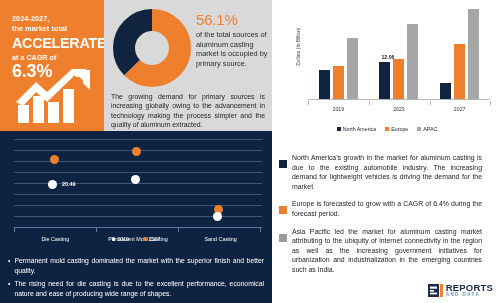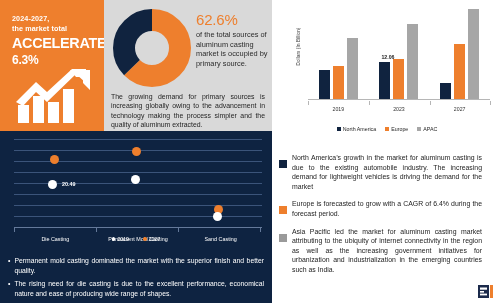--- a/index.html
+++ b/index.html
@@ -41,21 +41,21 @@
     line-height: 17px;
     margin-top: 1px;
   }
   .accel-cagr {
     font-size: 7.2px;
     line-height: 10px;
     margin-top: 1px;
     font-weight: 600;
   }
   .accel-pct {
-    font-size: 12px;
+    font-size: 18px;
     font-weight: 700;
     line-height: 16px;
     letter-spacing: -0.2px;
   }
   .accel-art {
     position: absolute;
     left: 14px; bottom: 8px;
     width: 78px; height: 54px;
   }
 
@@ -336,40 +336,41 @@
 </style>
 </head>
 <body>
 
 <div class="page">
 
   <div class="accel-panel">
     <div class="accel-small">2024-2027,</div>
     <div class="accel-small">the market total</div>
     <div class="accel-big">ACCELERATE</div>
+    <div class="accel-cagr">at a CAGR of</div>
     <div class="accel-pct">6.3%</div>
     <svg class="accel-art" viewBox="0 0 78 54">
       <rect x="4" y="36" width="11" height="18" fill="#ffffff"></rect>
       <rect x="19" y="27" width="11" height="27" fill="#ffffff"></rect>
       <rect x="34" y="33" width="11" height="21" fill="#ffffff"></rect>
       <rect x="49" y="20" width="11" height="34" fill="#ffffff"></rect>
       <path d="M2 33 L22 13 L33 23 L58 0 L58 0 L72 0 L72 14 L62 5 L33 33 L22 23 L9 37 Z" fill="#ffffff"></path>
       <path d="M56 1 L76 1 L76 21 L69 14 L69 8 L62 8 Z" fill="#ffffff"></path>
     </svg>
   </div>
 
   <div class="source-panel">
     <div class="donut-wrap">
       <svg viewBox="0 0 80 80" width="80" height="80">
 
         <circle cx="40" cy="40" r="28" fill="none" stroke="#ee7f2d" stroke-width="22" stroke-dasharray="110.1 65.8" transform="rotate(-90 40 40)"></circle>
         <circle cx="40" cy="40" r="28" fill="none" stroke="#10233f" stroke-width="22" stroke-dasharray="65.8 110.1" stroke-dashoffset="-110.1" transform="rotate(-90 40 40)"></circle>
       </svg>
     </div>
-    <div class="stat-pct">62.6%</div>
+    <div class="stat-pct">56.1%</div>
     <div class="stat-desc">of the total sources of aluminum casting market is occupied by primary source.</div>
     <div class="source-para">The growing demand for primary sources is increasing globally owing to the advancement in technology making the process simpler and the quality of aluminum extracted.</div>
   </div>
 
   <div class="bar-panel">
     <div class="bar-plot">
       <div class="ylab">Dollars (In Billion)</div>
       <div class="bar-groups">
         <div class="bgroup">
           <div class="bar na" style="height:29px"></div>
@@ -487,15 +488,19 @@
   </div>
 
   <div class="logo">
     <svg class="logo-mark" viewBox="0 0 15 13">
       <rect x="0" y="0" width="11" height="13" fill="#1b2a4b"></rect>
       <rect x="2" y="2.5" width="7" height="2.2" fill="#ffffff"></rect>
       <rect x="2" y="6" width="4" height="1.6" fill="#ffffff"></rect>
       <rect x="2" y="8.6" width="7" height="1.8" fill="#ffffff"></rect>
       <rect x="12" y="0" width="3" height="13" fill="#ee7f2d"></rect>
     </svg>
+    <div class="logo-text">
+      <div class="l1">REPORTS</div>
+      <div class="l2">AND DATA</div>
+    </div>
   </div>
 
 </div>
 
 </body></html>

